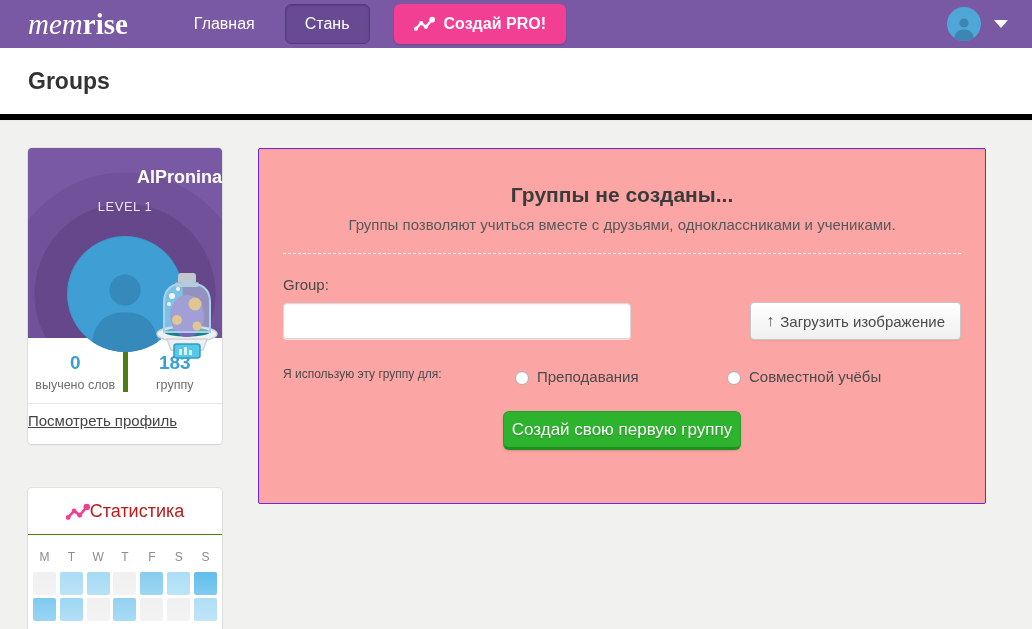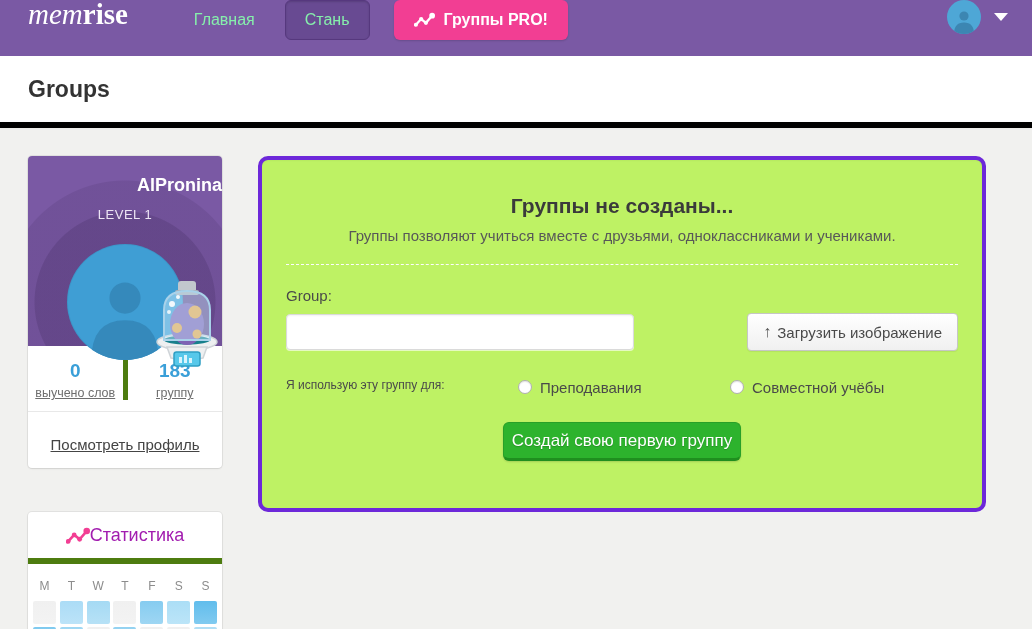--- a/index.html
+++ b/index.html
@@ -1,27 +1,27 @@
 <!DOCTYPE html>
 <html><head>
 <meta charset="utf-8">
 <style>
   * { margin:0; padding:0; box-sizing:border-box; }
   html,body { width:1032px; height:629px; overflow:hidden; }
   body { font-family:"Liberation Sans", sans-serif; background:#f1f1ef; color:#333; }
 
   
-  .navbar { height:56px; background:#7a59a4; display:flex; align-items:flex-start;
+  .navbar { height:48px; background:#7a59a4; display:flex; align-items:center;
             padding:0 24px 0 28px; box-shadow:0 1px 0 rgba(0,0,0,.12); }
   .logo { font-family:"Liberation Serif", serif; color:#fff; font-size:29px; line-height:1;
           cursor:pointer; white-space:nowrap; }
   .logo .mem { font-style:italic; font-weight:400; }
   .logo .rise { font-weight:700; }
   .nav-links { display:flex; align-items:center; margin-left:46px; gap:10px; }
-  .nav-link { color:#86efac; font-size:16px; text-decoration:none; padding:10px 19px;
+  .nav-link { color:#ffffff; font-size:16px; text-decoration:none; padding:10px 19px;
               border-radius:6px; border:1px solid transparent; cursor:pointer; }
   .nav-link.active { background:#684a92; border-color:#56387e;
                      box-shadow:inset 0 1px 2px rgba(0,0,0,.15); }
   .pro-btn { margin-left:24px; background:#f23e93; color:#fff; font-weight:700; font-size:16px;
              border:none; border-radius:6px; padding:0 20px; height:40px; display:flex;
              align-items:center; gap:9px; cursor:pointer; box-shadow:0 1px 2px rgba(0,0,0,.15); }
   .nav-right { margin-left:auto; display:flex; align-items:center; gap:13px; }
   .nav-avatar { width:34px; height:34px; border-radius:50%; background:#4ea7d6; overflow:hidden;
                 display:flex; align-items:flex-end; justify-content:center; cursor:pointer; }
   .caret-down { width:0; height:0; border-left:7px solid transparent;
@@ -51,55 +51,55 @@
                    letter-spacing:.5px; }
   .big-avatar { position:absolute; left:50%; top:88px; transform:translateX(-50%);
                 width:116px; height:116px; border-radius:50%; background:#3f9ed4;
                 display:flex; align-items:flex-end; justify-content:center; overflow:hidden;
                 box-shadow:inset 0 0 0 1px rgba(0,0,0,.05); }
   .egg-badge { position:absolute; right:2px; top:124px; z-index:2; }
   .profile-stats { display:flex; padding:14px 0 11px; }
   .stat { flex:1; text-align:center; cursor:default; }
   .stat + .stat { border-left:5px solid #4d7c0f; }
   .stat-value { color:#3a9fd8; font-size:19px; font-weight:700; }
-  .stat-label { color:#6e6e6e; font-size:12.5px; margin-top:4px;text-decoration:underline; }
-  .profile-footer { border-top:1px solid #e8e8e8; text-align:center; padding:24px 0 14px; }
+  .stat-label { color:#6e6e6e; font-size:12.5px; margin-top:4px; }
+  .profile-footer { border-top:1px solid #e8e8e8; text-align:left; padding:8px 0 14px; }
   .profile-link { color:#444; font-size:15px; text-decoration:underline; cursor:pointer; }
 
   
   .stats-card { margin-top:44px; }
   .stats-card-header { display:flex; align-items:center; justify-content:center; gap:0;
-                       padding:13px 0 12px; border-bottom:6px solid #4d7c0f;
-                       color:#a21caf; font-size:18px; }
+                       padding:13px 0 12px; border-bottom:1px solid #4d7c0f;
+                       color:#b91c1c; font-size:18px; }
   .stats-body { padding:15px 5px 10px; }
   .days-row { display:flex; justify-content:space-between; margin-bottom:8px; }
   .day-label { width:23px; text-align:center; font-size:12px; color:#8c8c8c; }
   .grid-row { display:flex; justify-content:space-between; margin-bottom:3px; }
   .activity-cell { width:23px; height:23px; border-radius:2px; }
 
   
-  .main-panel { flex:1; background:#bef264; border:4px solid #6d28d9; border-radius:10px;
+  .main-panel { flex:1; background:#fca5a5; border:1px solid #6d28d9; border-radius:2px;
                 height:356px; padding:34px 24px 20px; box-shadow:inset 0 1px 2px rgba(0,0,0,.04); }
   .panel-title { text-align:center; font-size:21px; font-weight:700; color:#3b3b3b; }
   .panel-subtitle { text-align:center; font-size:15px; color:#585858; margin-top:9px; }
   .dashed-sep { border:none; border-top:1px dashed #fcfcfc; margin:20px 0 22px; }
   .group-label { font-size:15px; color:#4a4a4a; }
   .input-row { display:flex; align-items:center; margin-top:8px; }
   .group-input { width:348px; height:36px; border:1px solid #dadada; border-radius:4px;
                  padding:0 10px; font-size:15px; background:#fff;
                  box-shadow:inset 0 1px 2px rgba(0,0,0,.05), 0 1px 0 rgba(255,255,255,.6); }
   .upload-btn { margin-left:auto; height:38px; padding:0 15px;
                 background:linear-gradient(#ffffff,#f0f0f0); border:1px solid #c6c6c6;
                 border-radius:4px; color:#4a4a4a; font-size:15px; display:flex;
                 align-items:center; gap:6px; cursor:pointer;
                 box-shadow:0 1px 1px rgba(0,0,0,.06); }
   .upload-arrow { font-weight:700; font-size:16px; color:#555; }
   .radio-row { display:flex; margin-top:26px; }
   .usage-label { width:216px; font-size:12px; color:#4a4a4a; line-height:1.35; }
-  .radio-item { display:flex; align-items:flex-start; gap:8px; font-size:15px; color:#4a4a4a;
+  .radio-item { display:flex; align-items:flex-end; gap:8px; font-size:15px; color:#4a4a4a;
                 cursor:pointer; margin-top:2px; }
   .radio-item.first { margin-left:16px; width:212px; }
   .radio-circle { width:14px; height:14px; border-radius:50%; border:1px solid #b0b0b0;
                   background:#fff; box-shadow:inset 0 1px 1px rgba(0,0,0,.1); flex:none;
                   margin-top:1px; }
   .create-btn-wrap { text-align:center; margin-top:26px; }
   .create-btn { background:#2db32d; border:1px solid #28a028; border-bottom:3px solid #1f8f1f;
                 border-radius:6px; color:#fff; font-size:17px; padding:8px 8px 7px;
                 cursor:pointer; box-shadow:0 1px 2px rgba(0,0,0,.15);
                 text-shadow:0 1px 1px rgba(0,0,0,.2); }
@@ -116,21 +116,21 @@
   <button class="pro-btn">
     <span style="display:flex;">
       <svg width="21" height="16" viewBox="0 0 22 16" fill="#fff">
         <polyline points="2,13 7.5,7 12.5,11 19,3.5" stroke="#fff" stroke-width="2.4" fill="none"></polyline>
         <circle cx="2" cy="13" r="2.2"></circle>
           <circle cx="7.5" cy="7" r="2.2"></circle>
         <circle cx="12.5" cy="11" r="2.2"></circle>
           <circle cx="19" cy="3.5" r="3"></circle>
       </svg>
     </span>
-    <span>Группы PRO!</span>
+    <span>Создай PRO!</span>
   </button>
   <div class="nav-right">
     <div class="nav-avatar">
       <span style="display:flex;">
         <svg width="24" height="26" viewBox="0 0 24 26" fill="#3c86b2">
           <circle cx="12" cy="8" r="4.6"></circle>
           <path d="M2,26 Q2,14.5 12,14.5 Q22,14.5 22,26 Z"></path>
         </svg>
       </span>
     </div>

